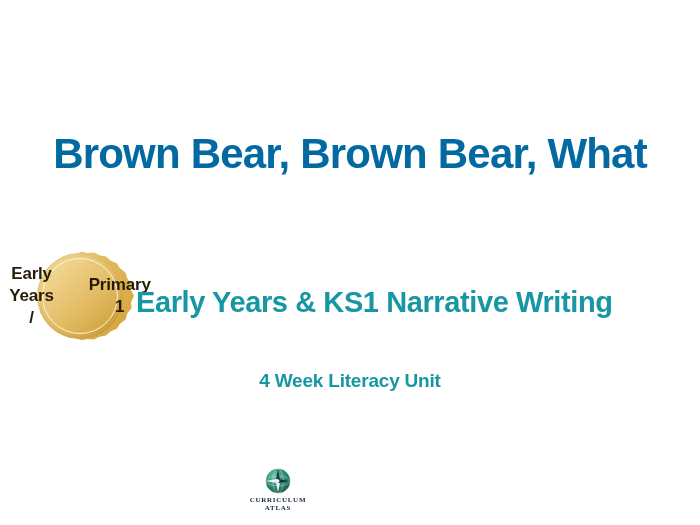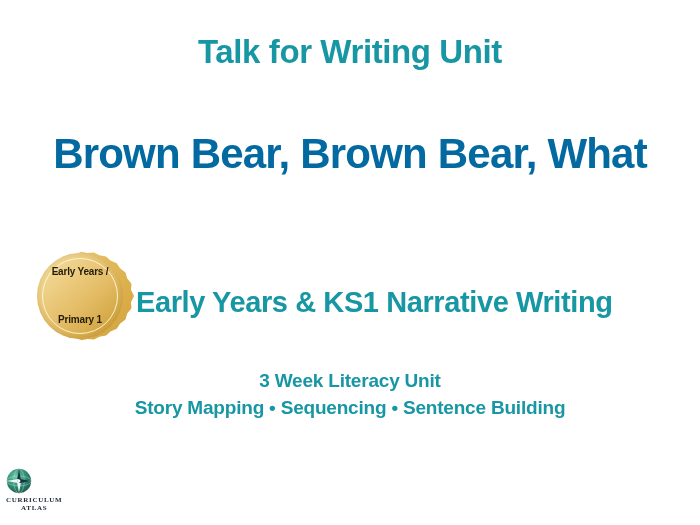--- a/index.html
+++ b/index.html
@@ -128,42 +128,41 @@
     width: 71%;
     height: 71%;
     border-radius: 50%;
     border: 1.4px solid rgba(255, 248, 214, 0.92);
     box-sizing: border-box;
   }
   .badge-text {
     position: absolute;
     inset: 0;
     display: flex;
-    flex-direction: column;
+    flex-direction: row;
     align-items: center;
     justify-content: center;
     text-align: center;
-    font-size: 10px;
+    font-size: 17px;
     font-weight: bold;
     color: #241c07;
     line-height: 1.28;
     letter-spacing: -0.2px;
     gap: 35px;
   }
 
   
   .brand {
     position: absolute;
     left: 0;
     bottom: 12px;
     width: 556px;
     display: flex;
     flex-direction: column;
-    align-items: flex-start;
-    margin-left: 6px;
+    align-items: center;
   }
   .brand-mark {
     width: 26px;
     height: 26px;
     display: block;
   }
   .brand-name {
     margin-top: 2px;
     font-family: "Liberation Serif", serif;
     font-size: 7px;
@@ -172,41 +171,39 @@
     color: #20303f;
     line-height: 1.25;
     text-align: center;
   }
 </style>
 </head>
 <body>
 
 <div class="slide">
 
-  <div class="eyebrow">Talk for Writing Unit</div>
 
   <div class="main-title">
     <div>Brown Bear, Brown Bear, What</div>
   </div>
 
   <div class="badge">
     <div class="badge-burst"></div>
     <div class="badge-disc"></div>
     <div class="badge-ring"></div>
     <div class="badge-text">
       <span>Early Years /</span>
       <span>Primary 1</span>
     </div>
   </div>
 
   <div class="subheading">Early Years &amp; KS1 Narrative Writing</div>
 
   <div class="details">
-    <div class="detail-line">3 Week Literacy Unit</div>
-    <div class="detail-line">Story Mapping • Sequencing • Sentence Building</div>
+    <div class="detail-line">4 Week Literacy Unit</div>
   </div>
 
   <div class="brand">
     <svg class="brand-mark" viewBox="0 0 64 64" aria-hidden="true">
       <defs>
         <radialGradient id="globeGrad" cx="38%" cy="32%" r="72%">
           <stop offset="0%" stop-color="#6fc6a8"></stop>
           <stop offset="55%" stop-color="#2f8f76"></stop>
           <stop offset="100%" stop-color="#1d5c4c"></stop>
         </radialGradient>

